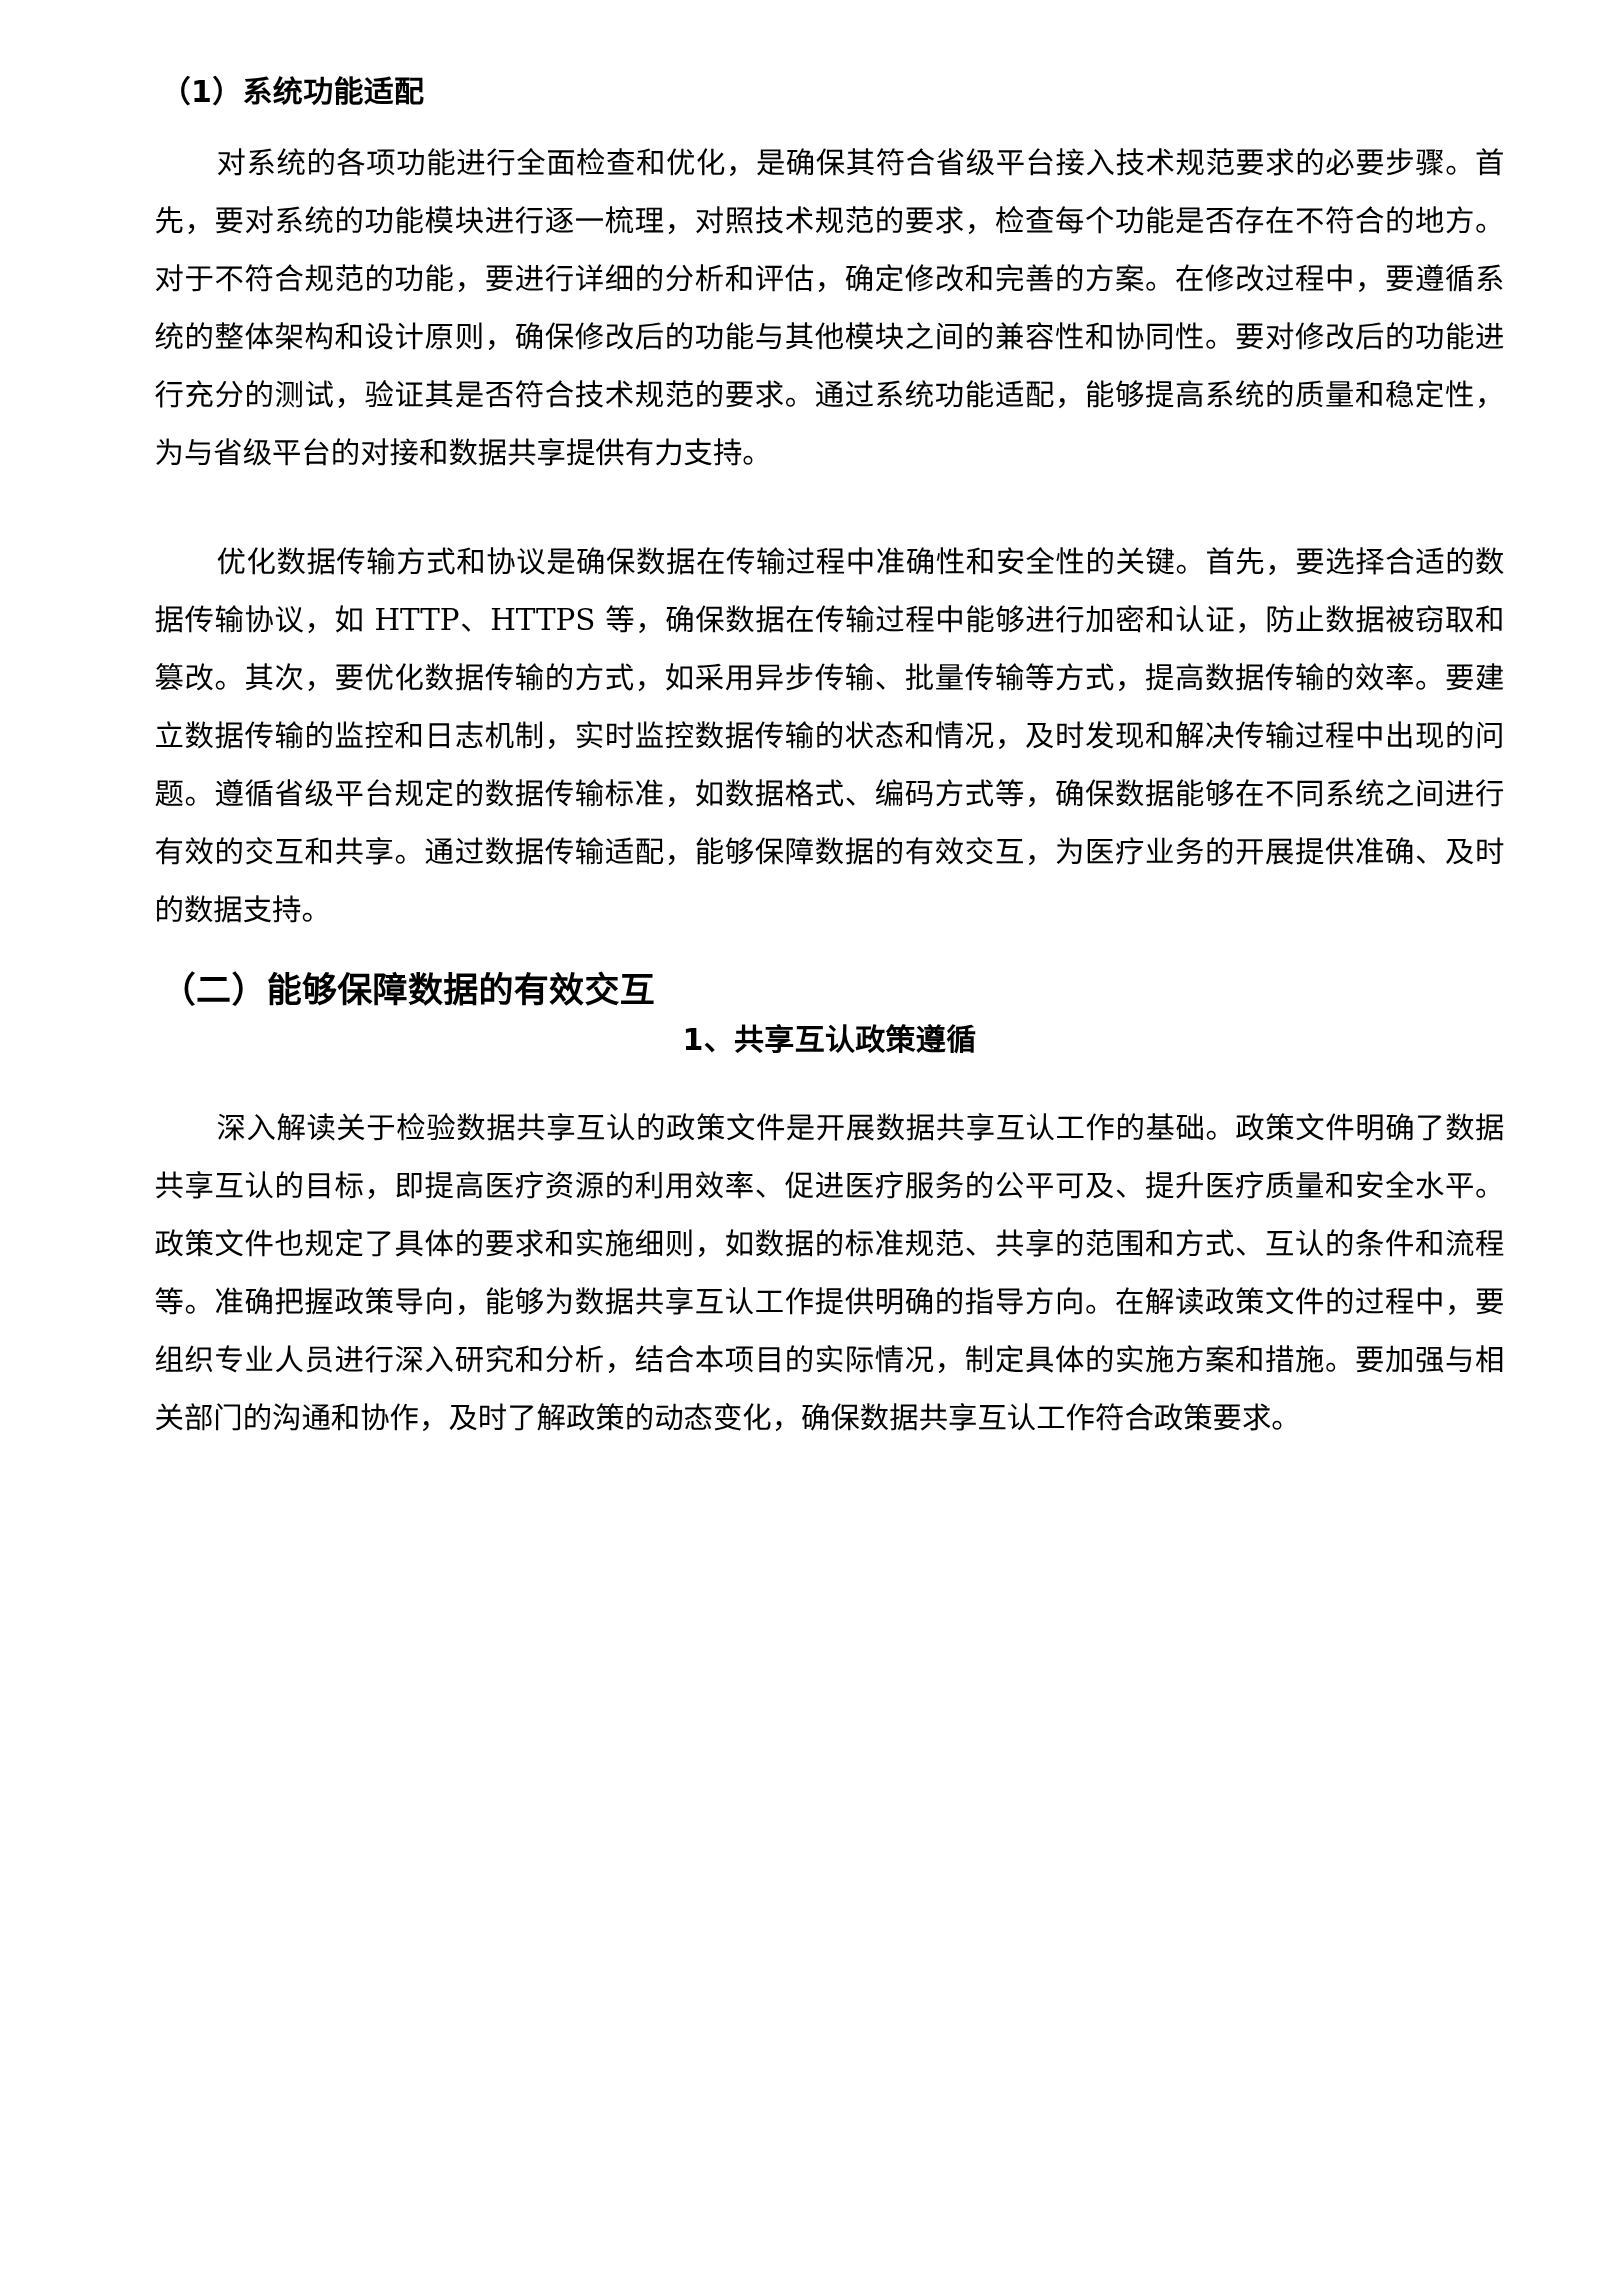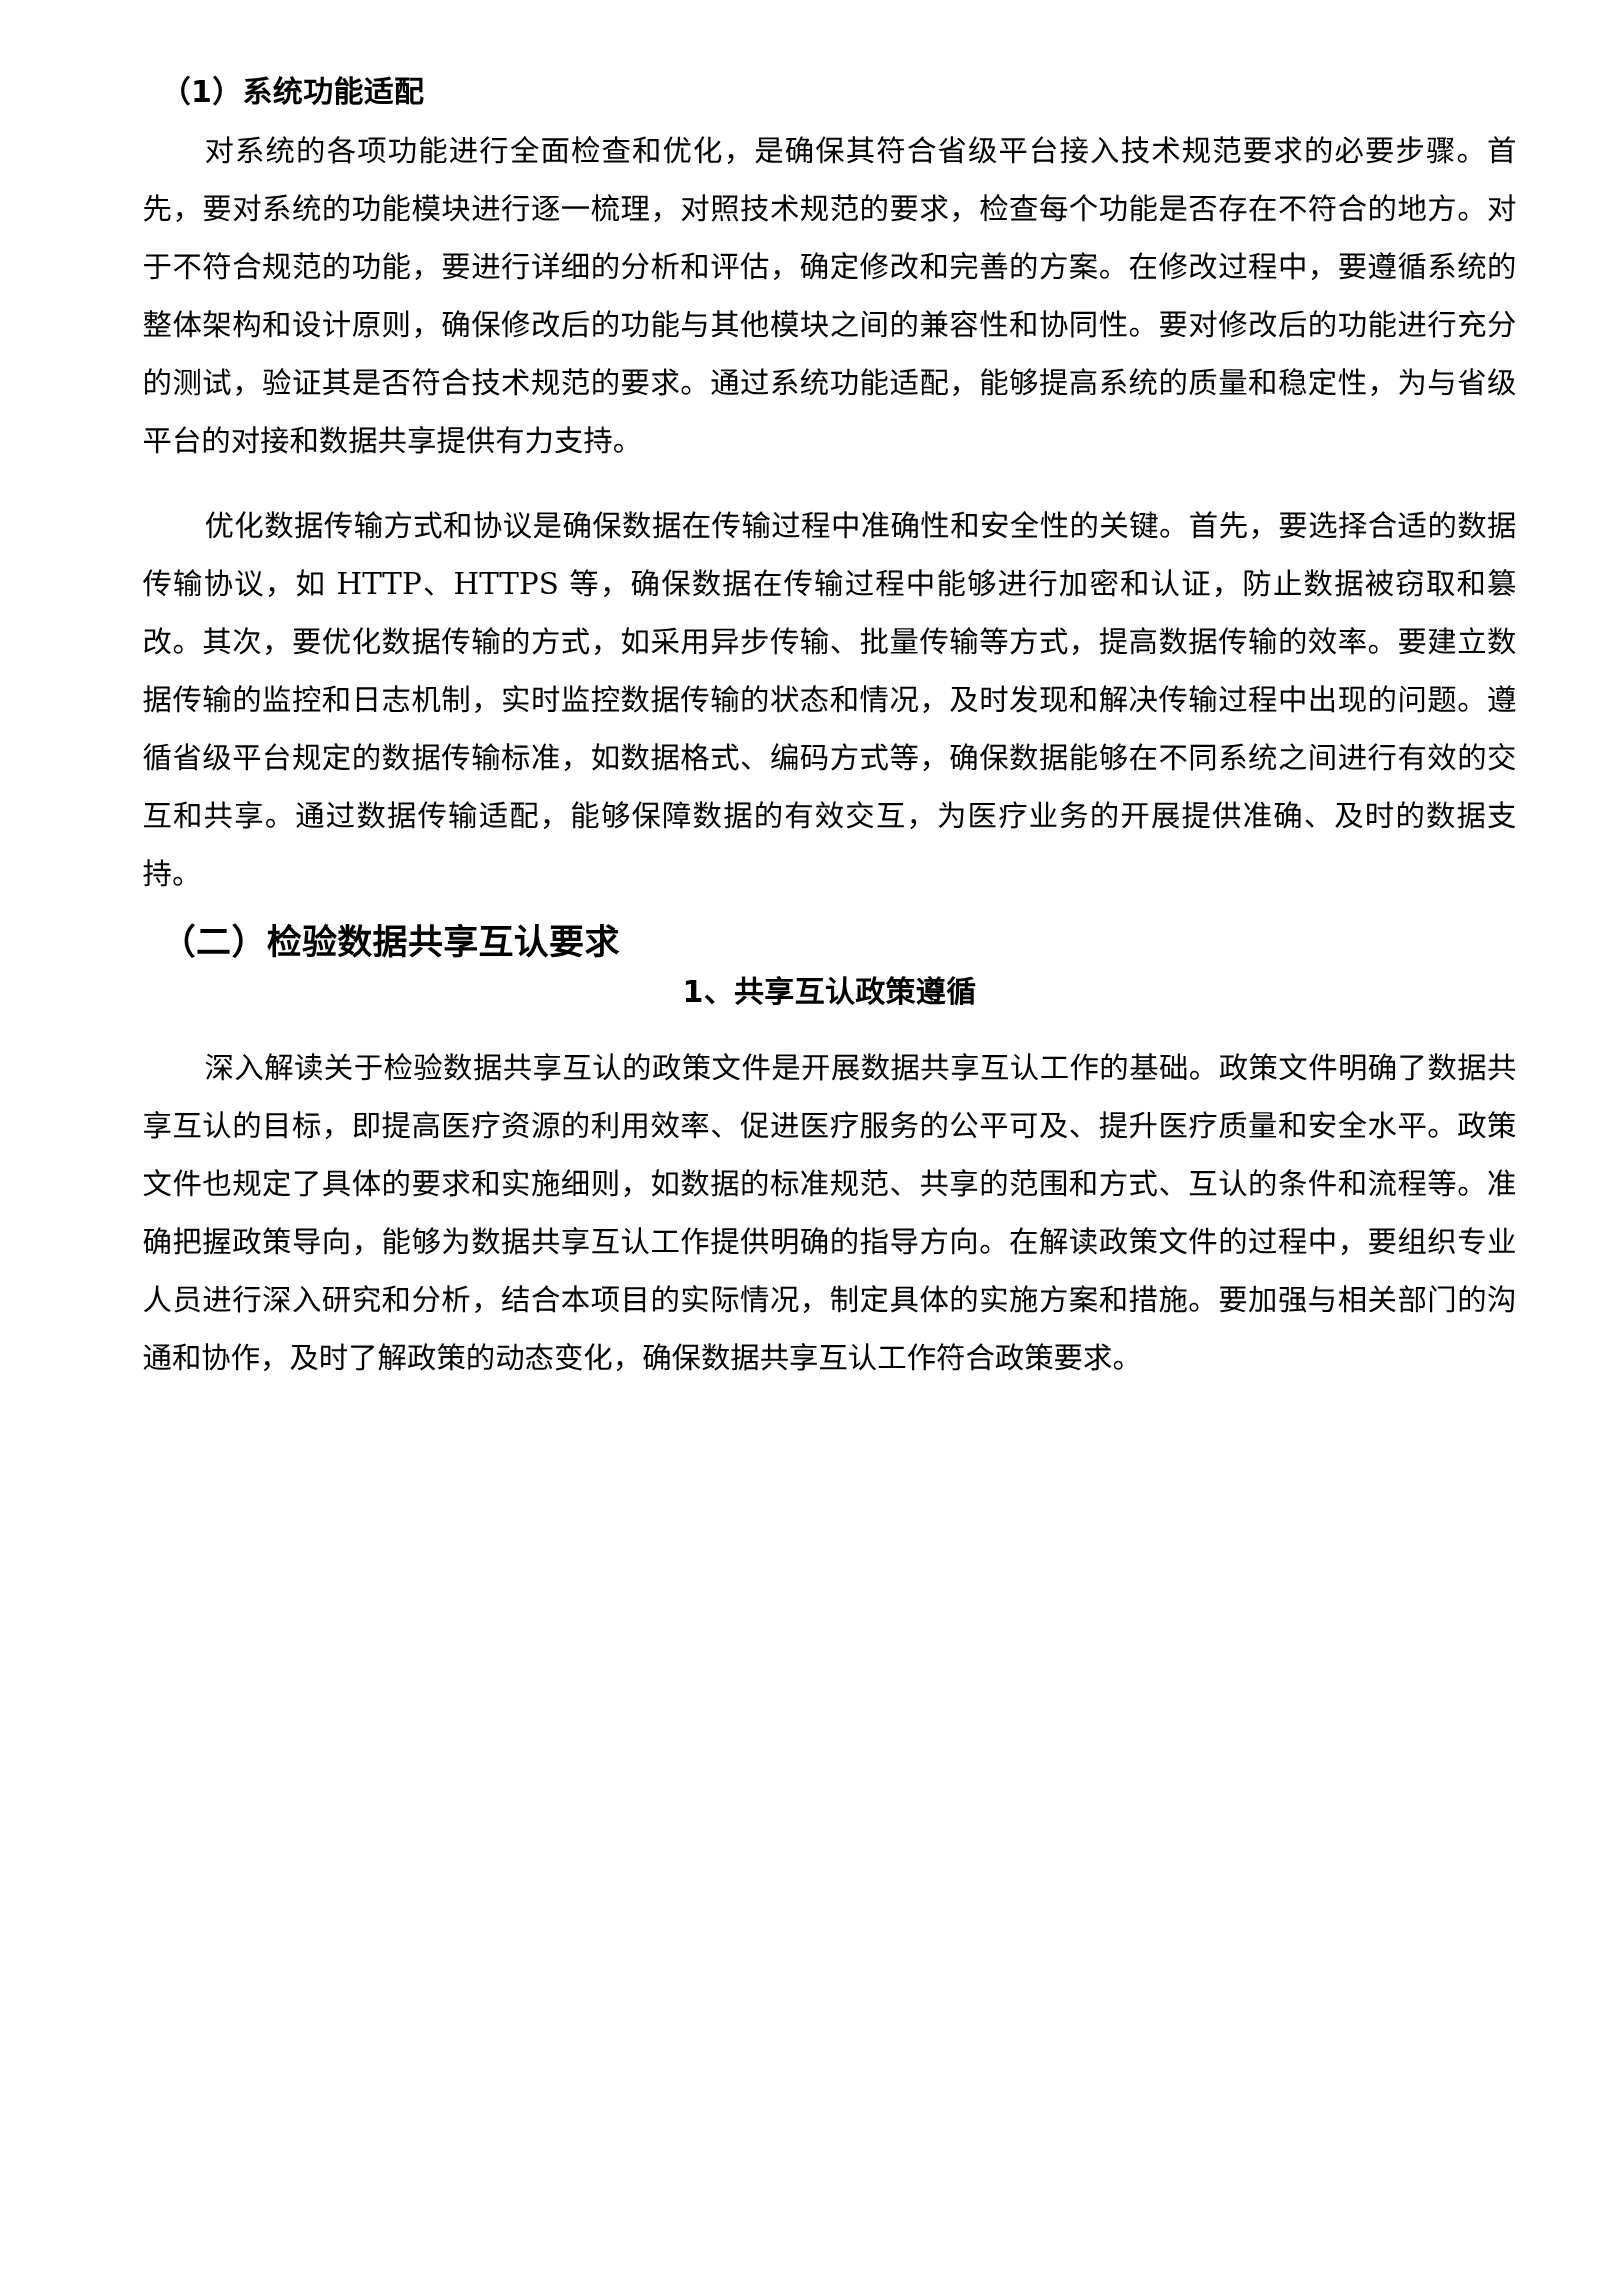--- a/index.html
+++ b/index.html
@@ -67,21 +67,21 @@
 
   
 
   .para {
     font-family: "DejaVu Serif", "Liberation Serif", serif;
     font-size: 29.4px;
     line-height: 58px;
     text-align: justify;
     text-justify: inter-character;
     text-indent: 62px;
-    margin: 0;
+    margin: 12px;
     padding: 0;
     letter-spacing: 0;
     word-break: break-all;
     hyphens: none;
   }
 
   
   .gap-h-after   { height: 14.4px; }
   .gap-p-after   { height: 13px; }
   .gap-sec-before{ height: 22px; }
@@ -106,21 +106,21 @@
 
     <div class="gap-p-after"></div>
 
 
     <div class="gap-h-after"></div>
 
     <p class="para">优化数据传输方式和协议是确保数据在传输过程中准确性和安全性的关键。首先，要选择合适的数据传输协议，如 HTTP、HTTPS 等，确保数据在传输过程中能够进行加密和认证，防止数据被窃取和篡改。其次，要优化数据传输的方式，如采用异步传输、批量传输等方式，提高数据传输的效率。要建立数据传输的监控和日志机制，实时监控数据传输的状态和情况，及时发现和解决传输过程中出现的问题。遵循省级平台规定的数据传输标准，如数据格式、编码方式等，确保数据能够在不同系统之间进行有效的交互和共享。通过数据传输适配，能够保障数据的有效交互，为医疗业务的开展提供准确、及时的数据支持。</p>
 
     <div class="gap-sec-before"></div>
 
-    <h2 class="h-section">（二）检验数据共享互认要求</h2>
+    <h2 class="h-section">（二）能够保障数据的有效交互</h2>
 
     <div class="gap-sec-after"></div>
 
     <h3 class="h-level2">1、共享互认政策遵循</h3>
 
     <div class="gap-l2-after"></div>
 
 
     <div class="gap-h-after"></div>
 

